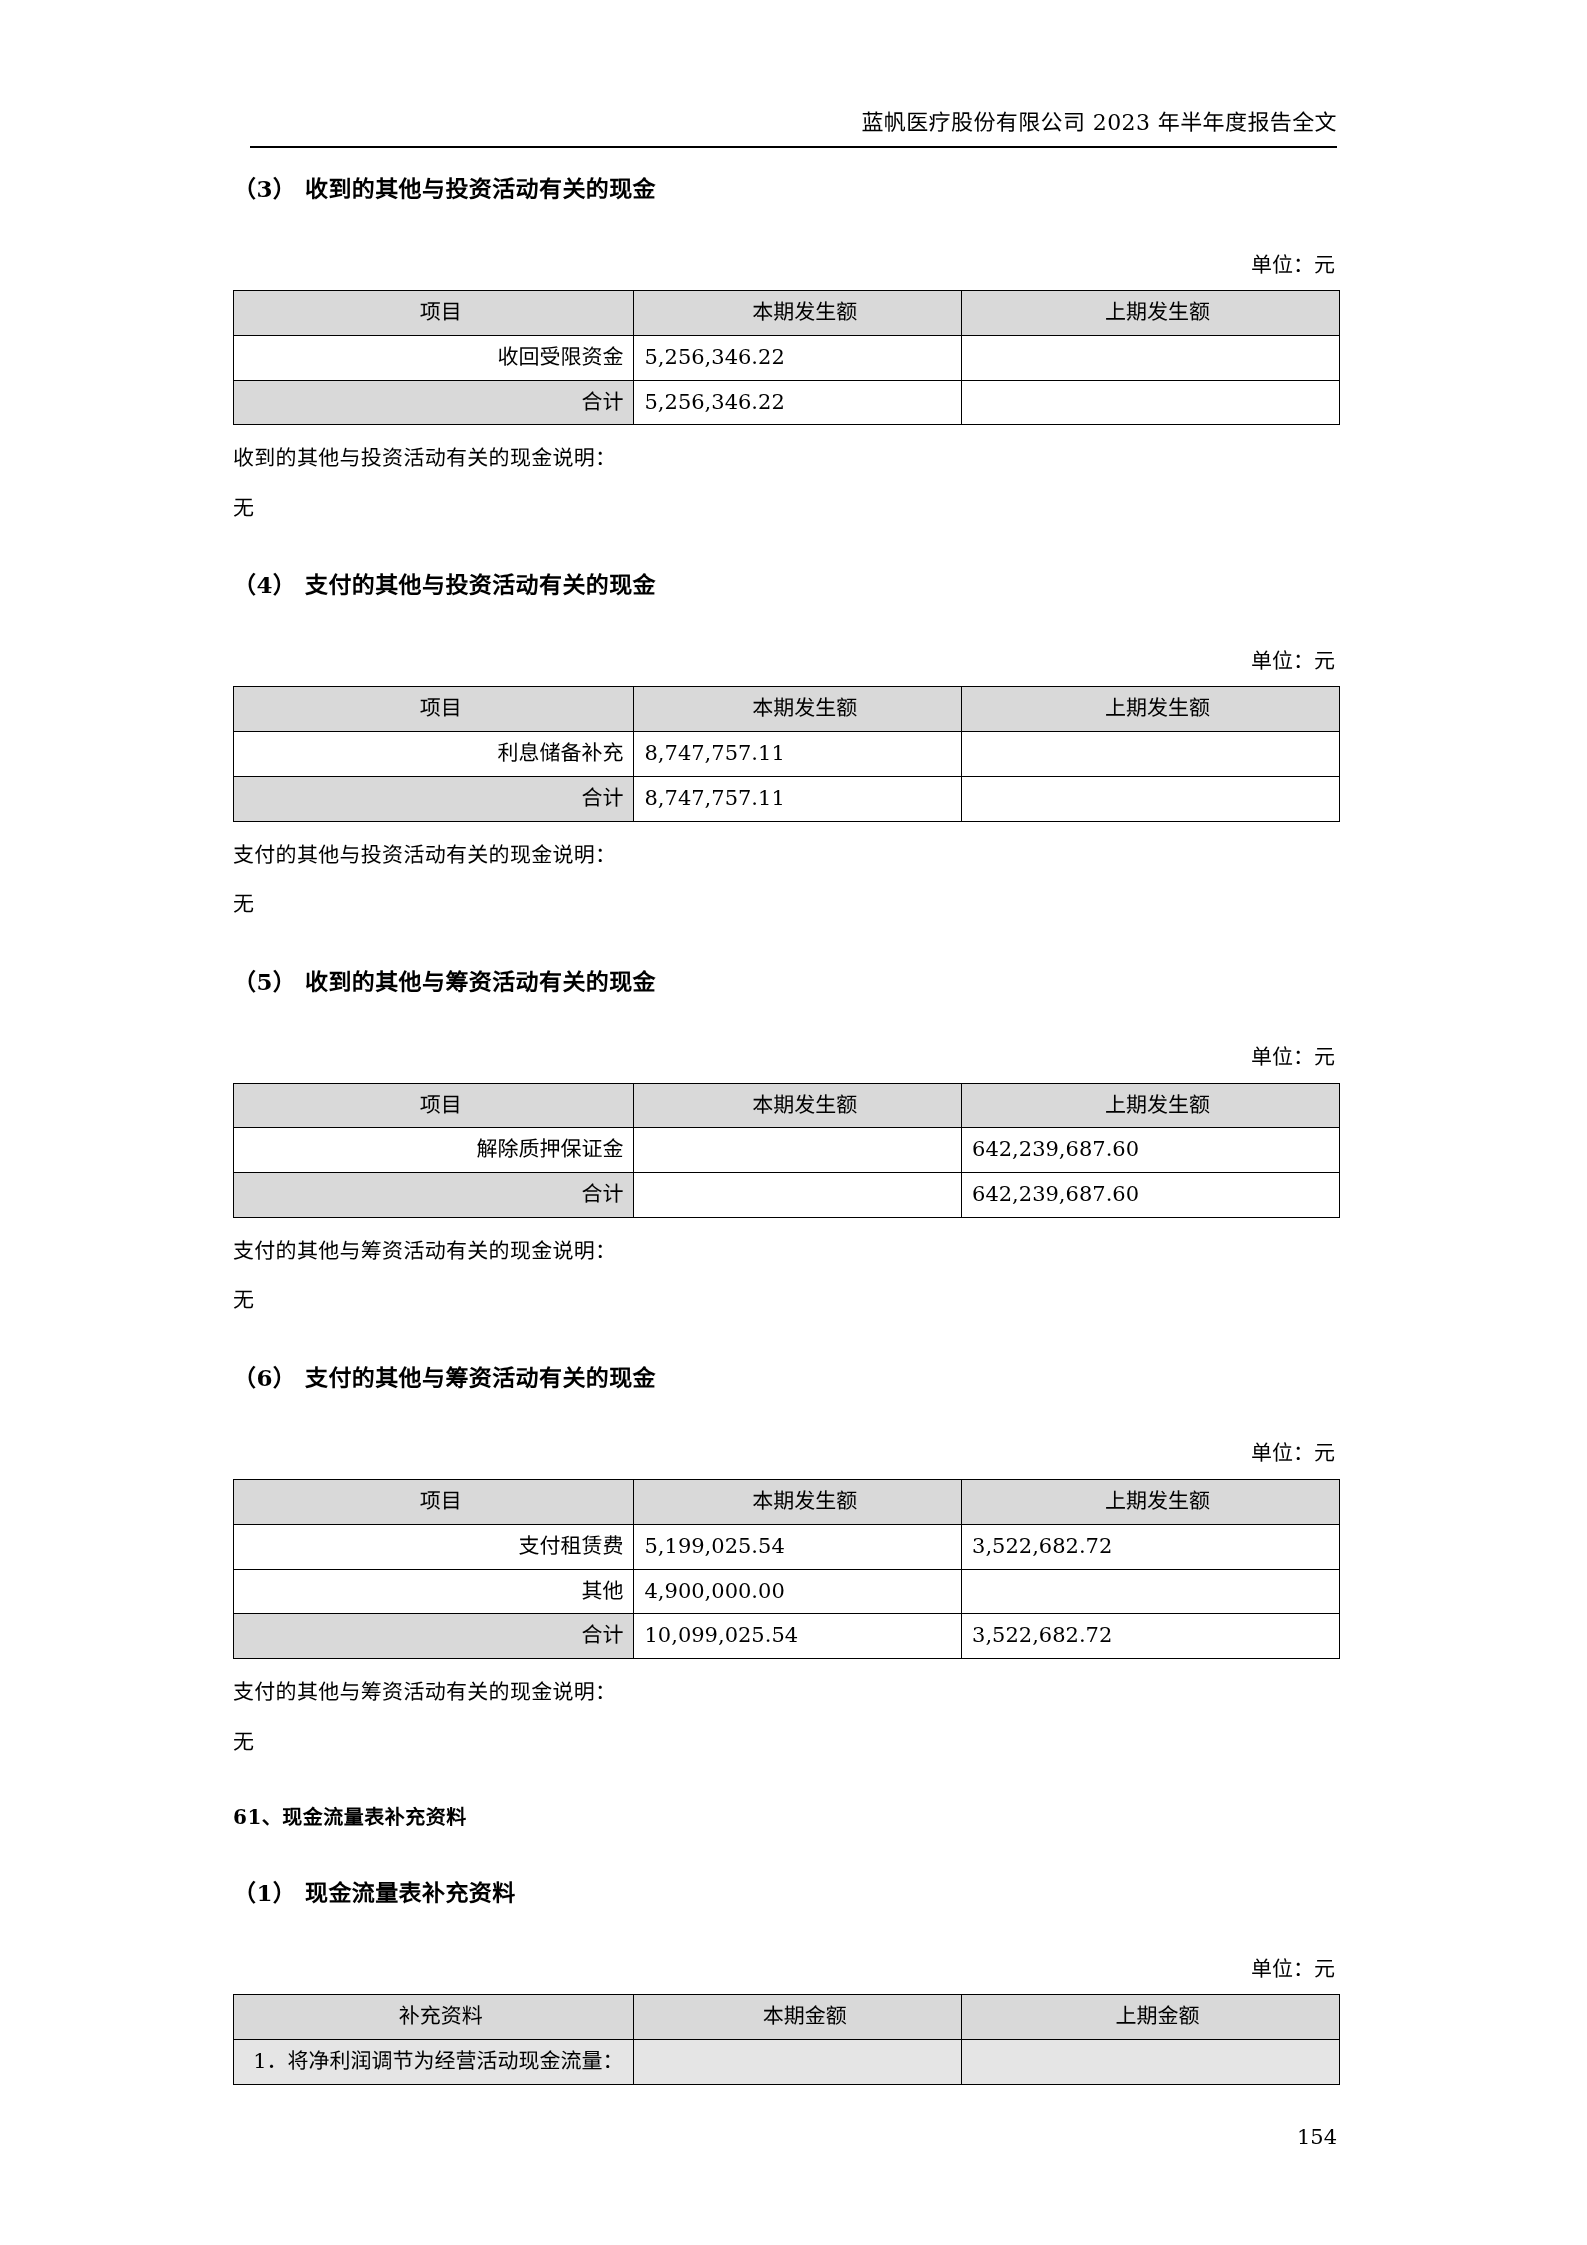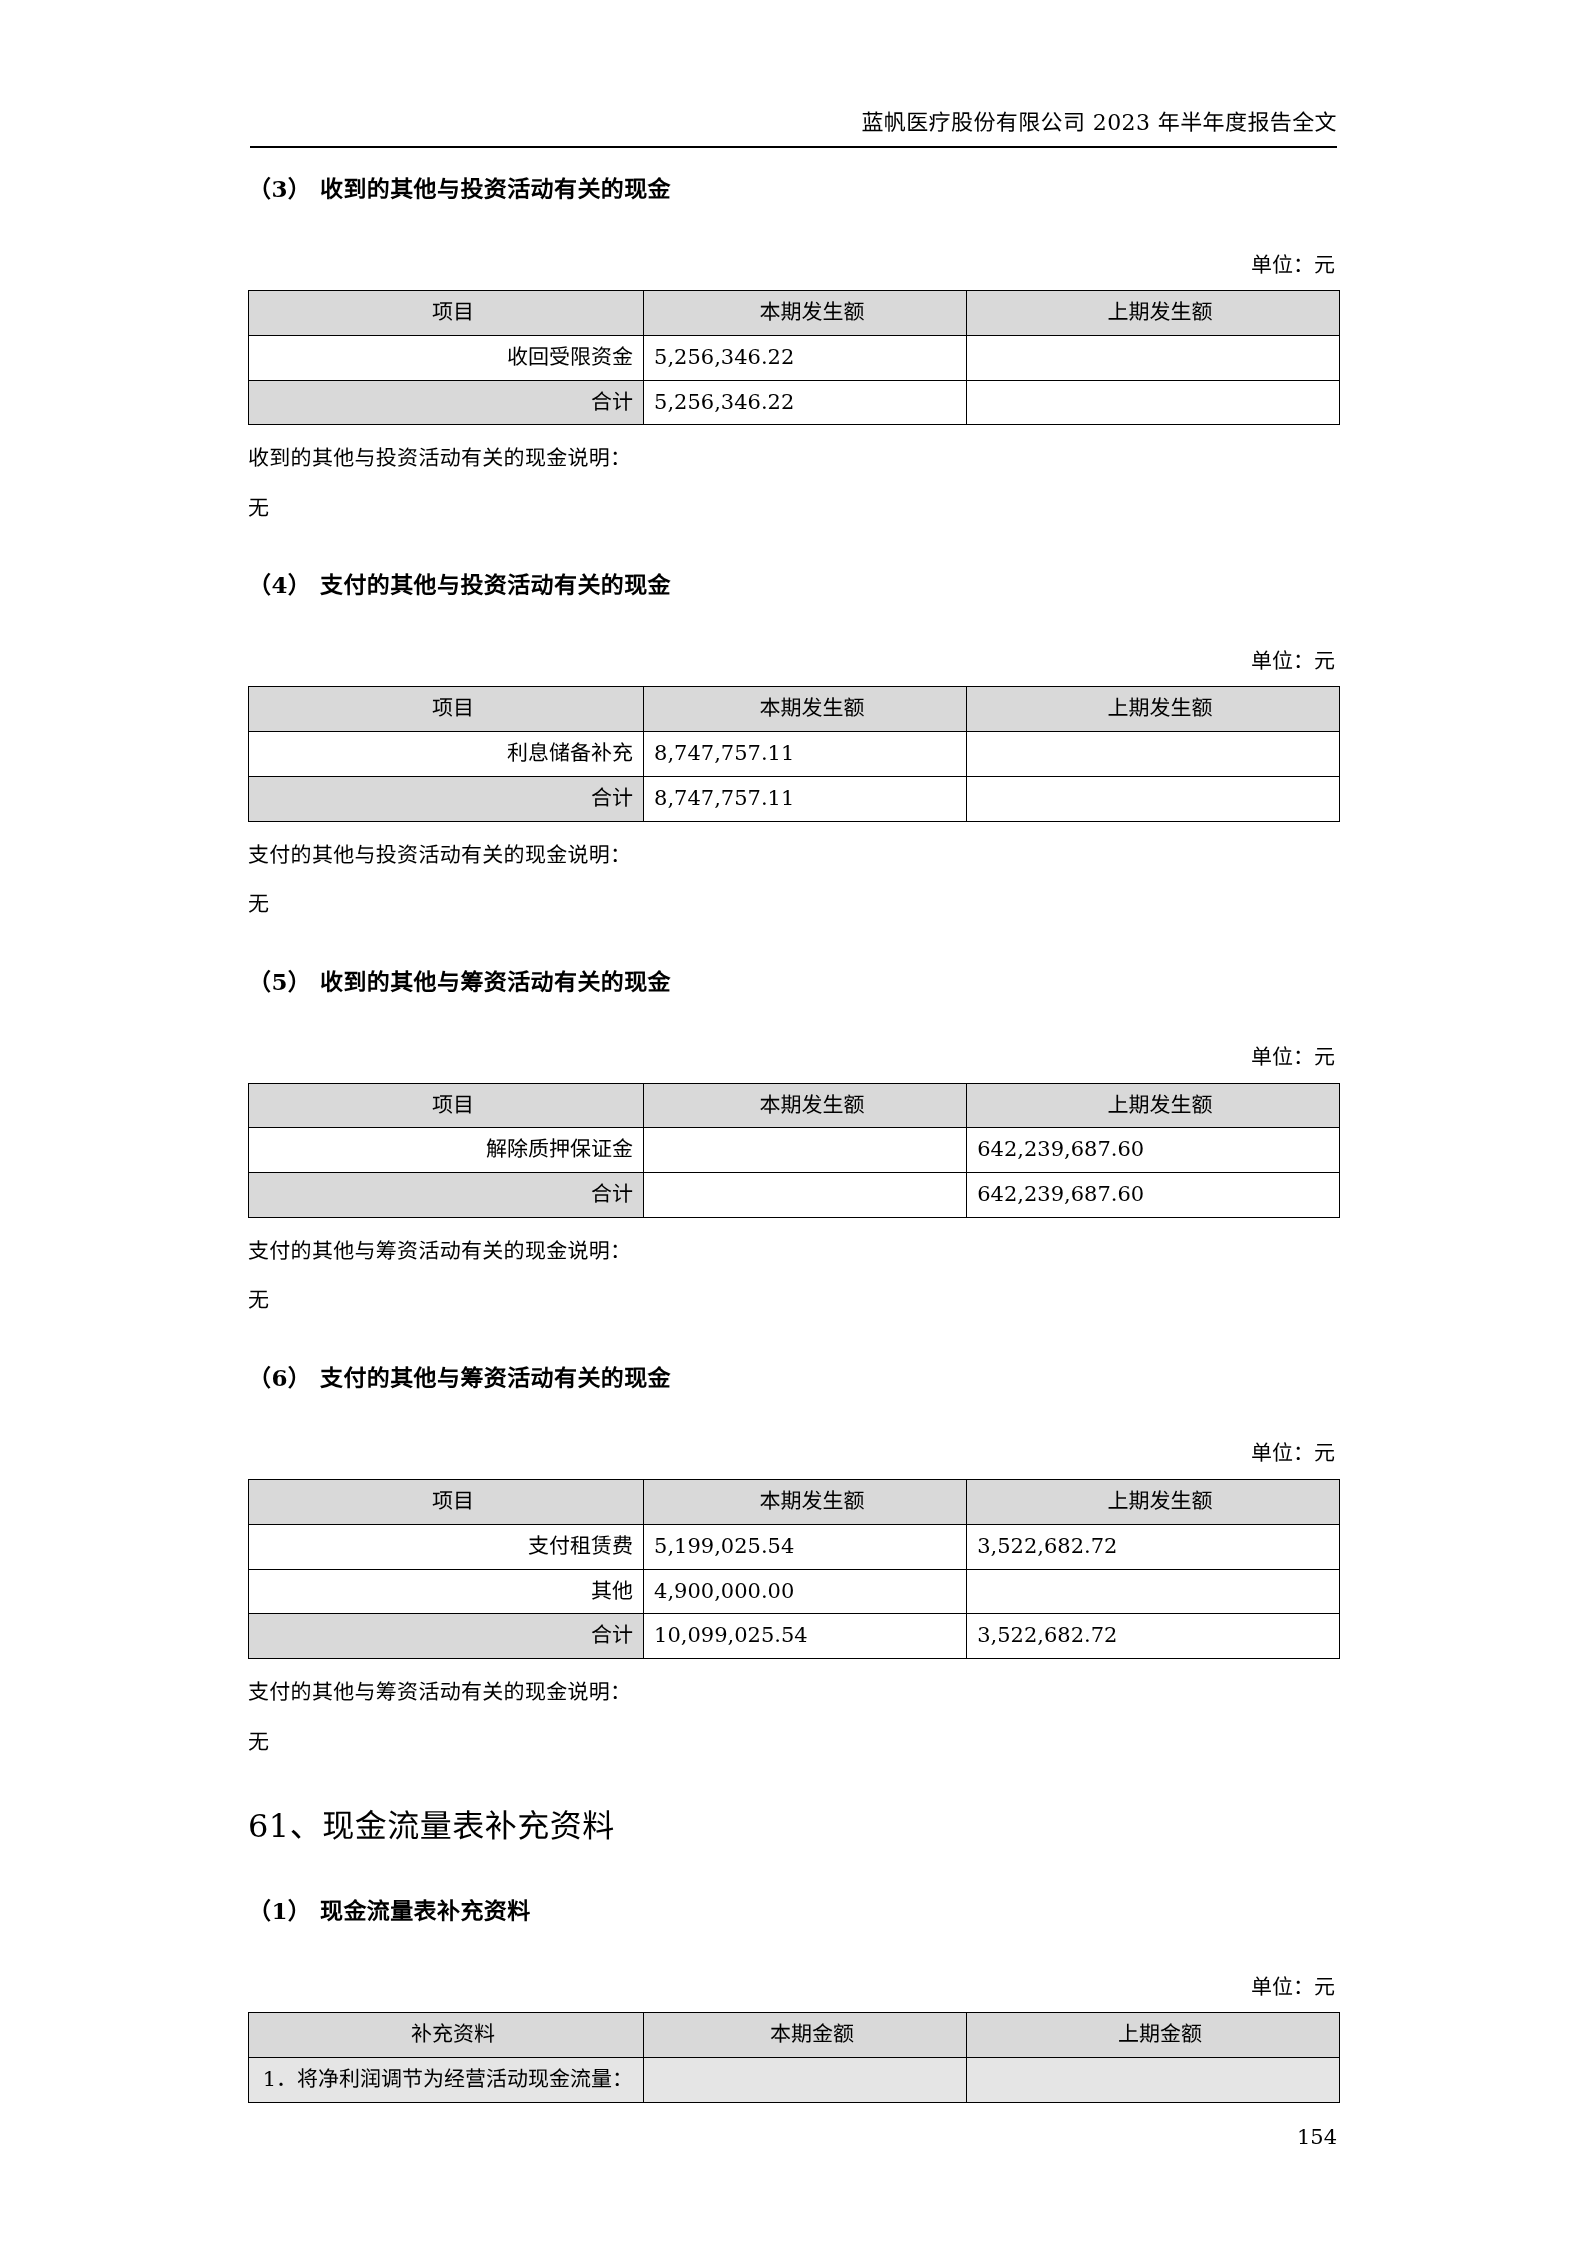--- a/index.html
+++ b/index.html
@@ -35,28 +35,28 @@
     position: absolute;
     left: 140px;
     right: 140px;
     top: 146px;
     border-top: 2px solid #000000;
     height: 0;
   }
   
   .content {
     position: absolute;
-    left: 138px;
+    left: 123px;
     right: 137px;
     top: 172px;
   }
   h2.section-title {
     font-family: "DejaVu Serif", "Liberation Serif", serif;
-    font-weight: normal;
-    font-size: 32px;
+    font-weight: bold;
+    font-size: 20px;
     margin: 0;
     padding: 0;
     letter-spacing: 0.5px;
     line-height: 1.5;
   }
   .sub-head {
     font-weight: bold;
     font-size: 23px;
     letter-spacing: 0.4px;
     line-height: 1.5;

